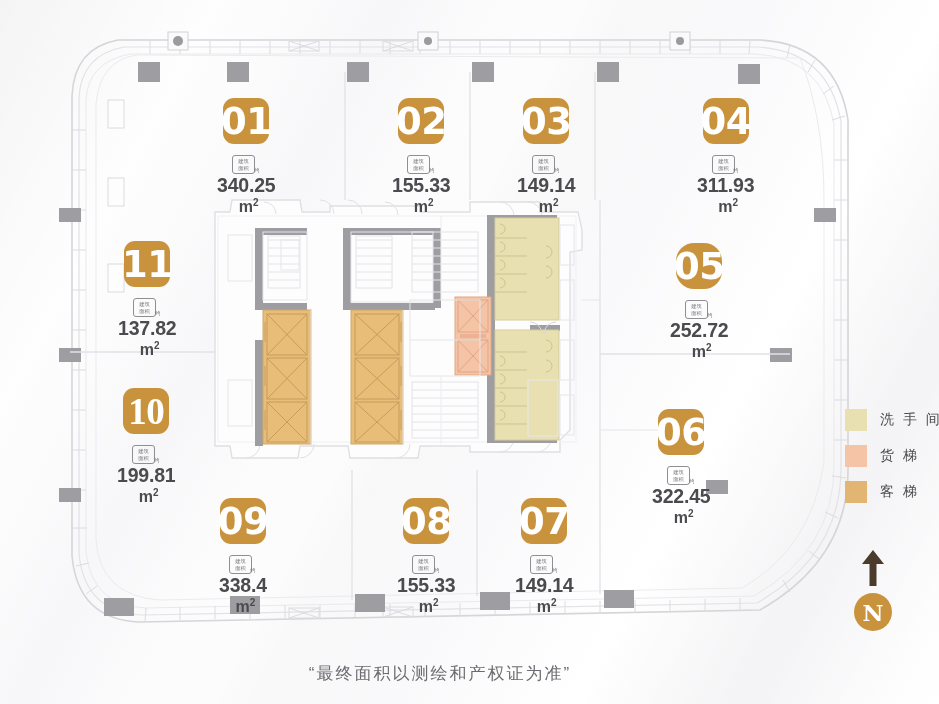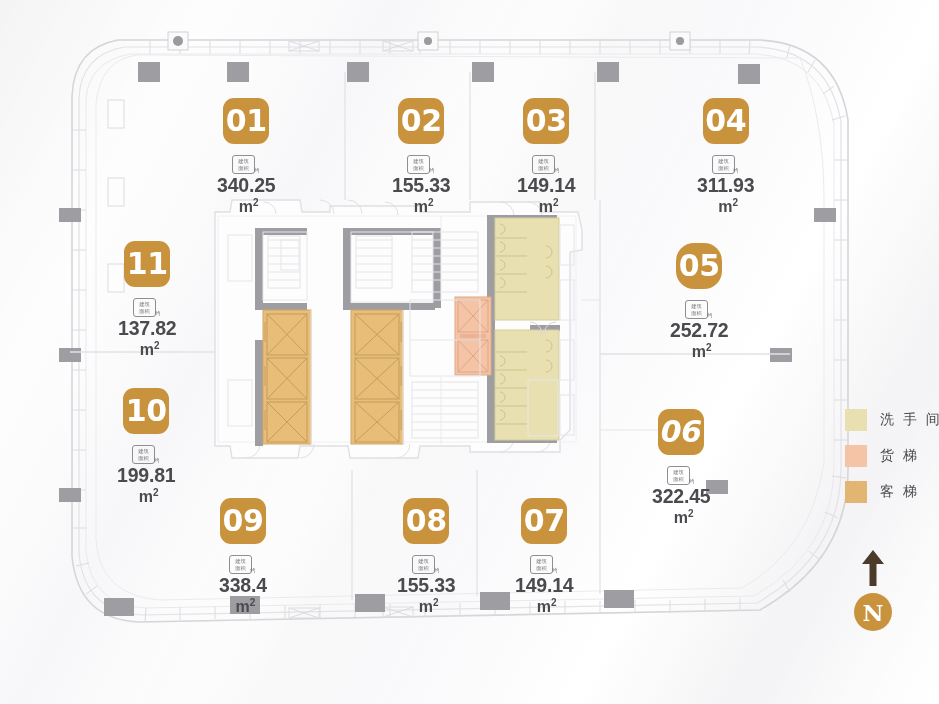--- a/index.html
+++ b/index.html
@@ -49,21 +49,21 @@
     align-items: center;
   }
   .unit-badge {
     width: 46px;
     height: 46px;
     border-radius: 11px;
     display: flex;
     align-items: center;
     justify-content: center;
     color: #ffffff;
-    font-size: 30px;
+    font-size: 37px;
     font-weight: bold;
     letter-spacing: -0.5px;
     line-height: 1;
     font-family: "DejaVu Sans", sans-serif;
   }
   .unit-area {
     display: flex;
     align-items: center;
     margin-top: 11px;
     white-space: nowrap;
@@ -625,21 +625,21 @@
         <span>建筑</span>
         <span>面积</span>
         <span class="area-approx">约</span>
       </span>
       <span class="area-value">252.72</span>
       <span class="area-unit">m<sup>2</sup></span>
     </div>
   </div>
 
   <div class="unit" style="left:652px;top:409px">
-    <div class="unit-badge" style="background: rgb(200, 147, 60); font-style: italic;">06</div>
+    <div class="unit-badge" style="background: rgb(200, 147, 60);">06</div>
     <div class="unit-area">
       <span class="area-tag">
         <span>建筑</span>
         <span>面积</span>
         <span class="area-approx">约</span>
       </span>
       <span class="area-value">322.45</span>
       <span class="area-unit">m<sup>2</sup></span>
     </div>
   </div>
@@ -677,21 +677,21 @@
         <span>建筑</span>
         <span>面积</span>
         <span class="area-approx">约</span>
       </span>
       <span class="area-value">338.4</span>
       <span class="area-unit">m<sup>2</sup></span>
     </div>
   </div>
 
   <div class="unit" style="left:117px;top:388px">
-    <div class="unit-badge" style="background: rgb(200, 147, 60);">10</div>
+    <div class="unit-badge" style="background: rgb(200, 147, 60); font-family: Liberation Serif, serif;">10</div>
     <div class="unit-area">
       <span class="area-tag">
         <span>建筑</span>
         <span>面积</span>
         <span class="area-approx">约</span>
       </span>
       <span class="area-value">199.81</span>
       <span class="area-unit">m<sup>2</sup></span>
     </div>
   </div>
@@ -724,14 +724,15 @@
     </div>
   </div>
 
   <div id="compass">
     <svg width="30" height="40" viewBox="0 0 30 40">
       <path d="M 15 2 L 26 16 L 18.5 16 L 18.5 38 L 11.5 38 L 11.5 16 L 4 16 Z" fill="#4a3b2a"></path>
     </svg>
     <div id="compass-circle" style="background: rgb(200, 147, 60);">N</div>
   </div>
 
+  <div id="footnote">“最终面积以测绘和产权证为准”</div>
 
 </div>
 
 </body></html>

